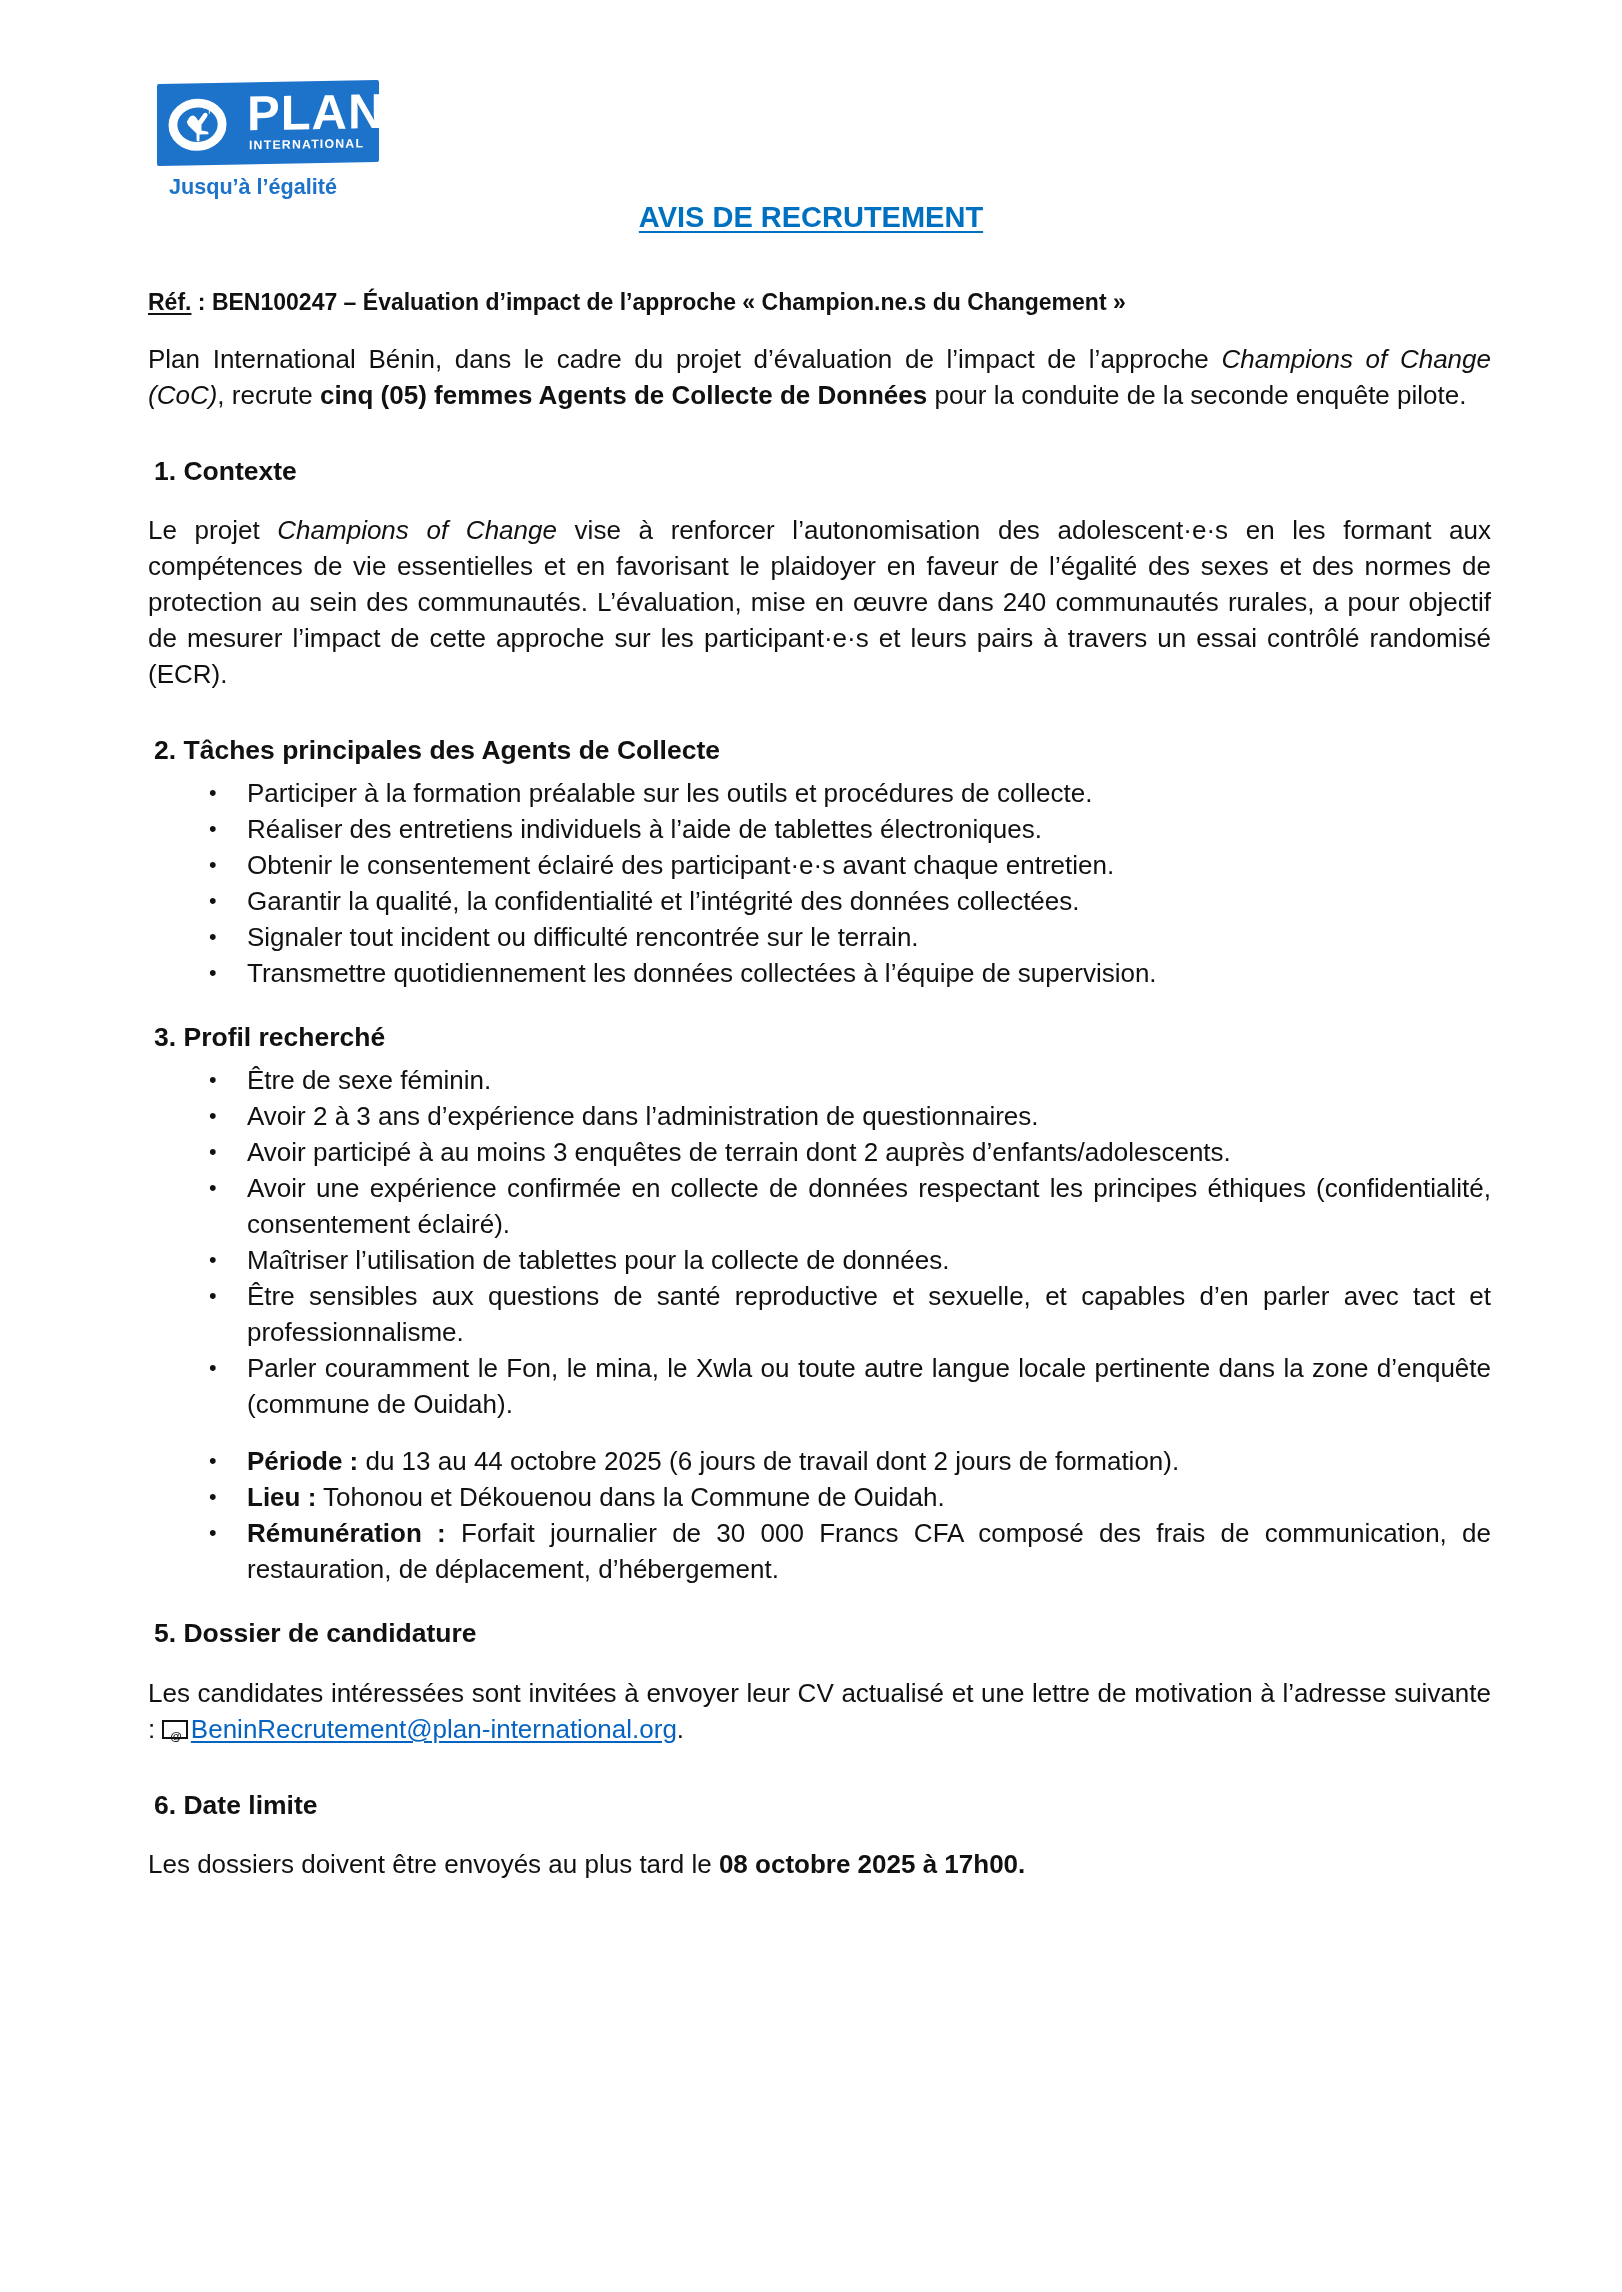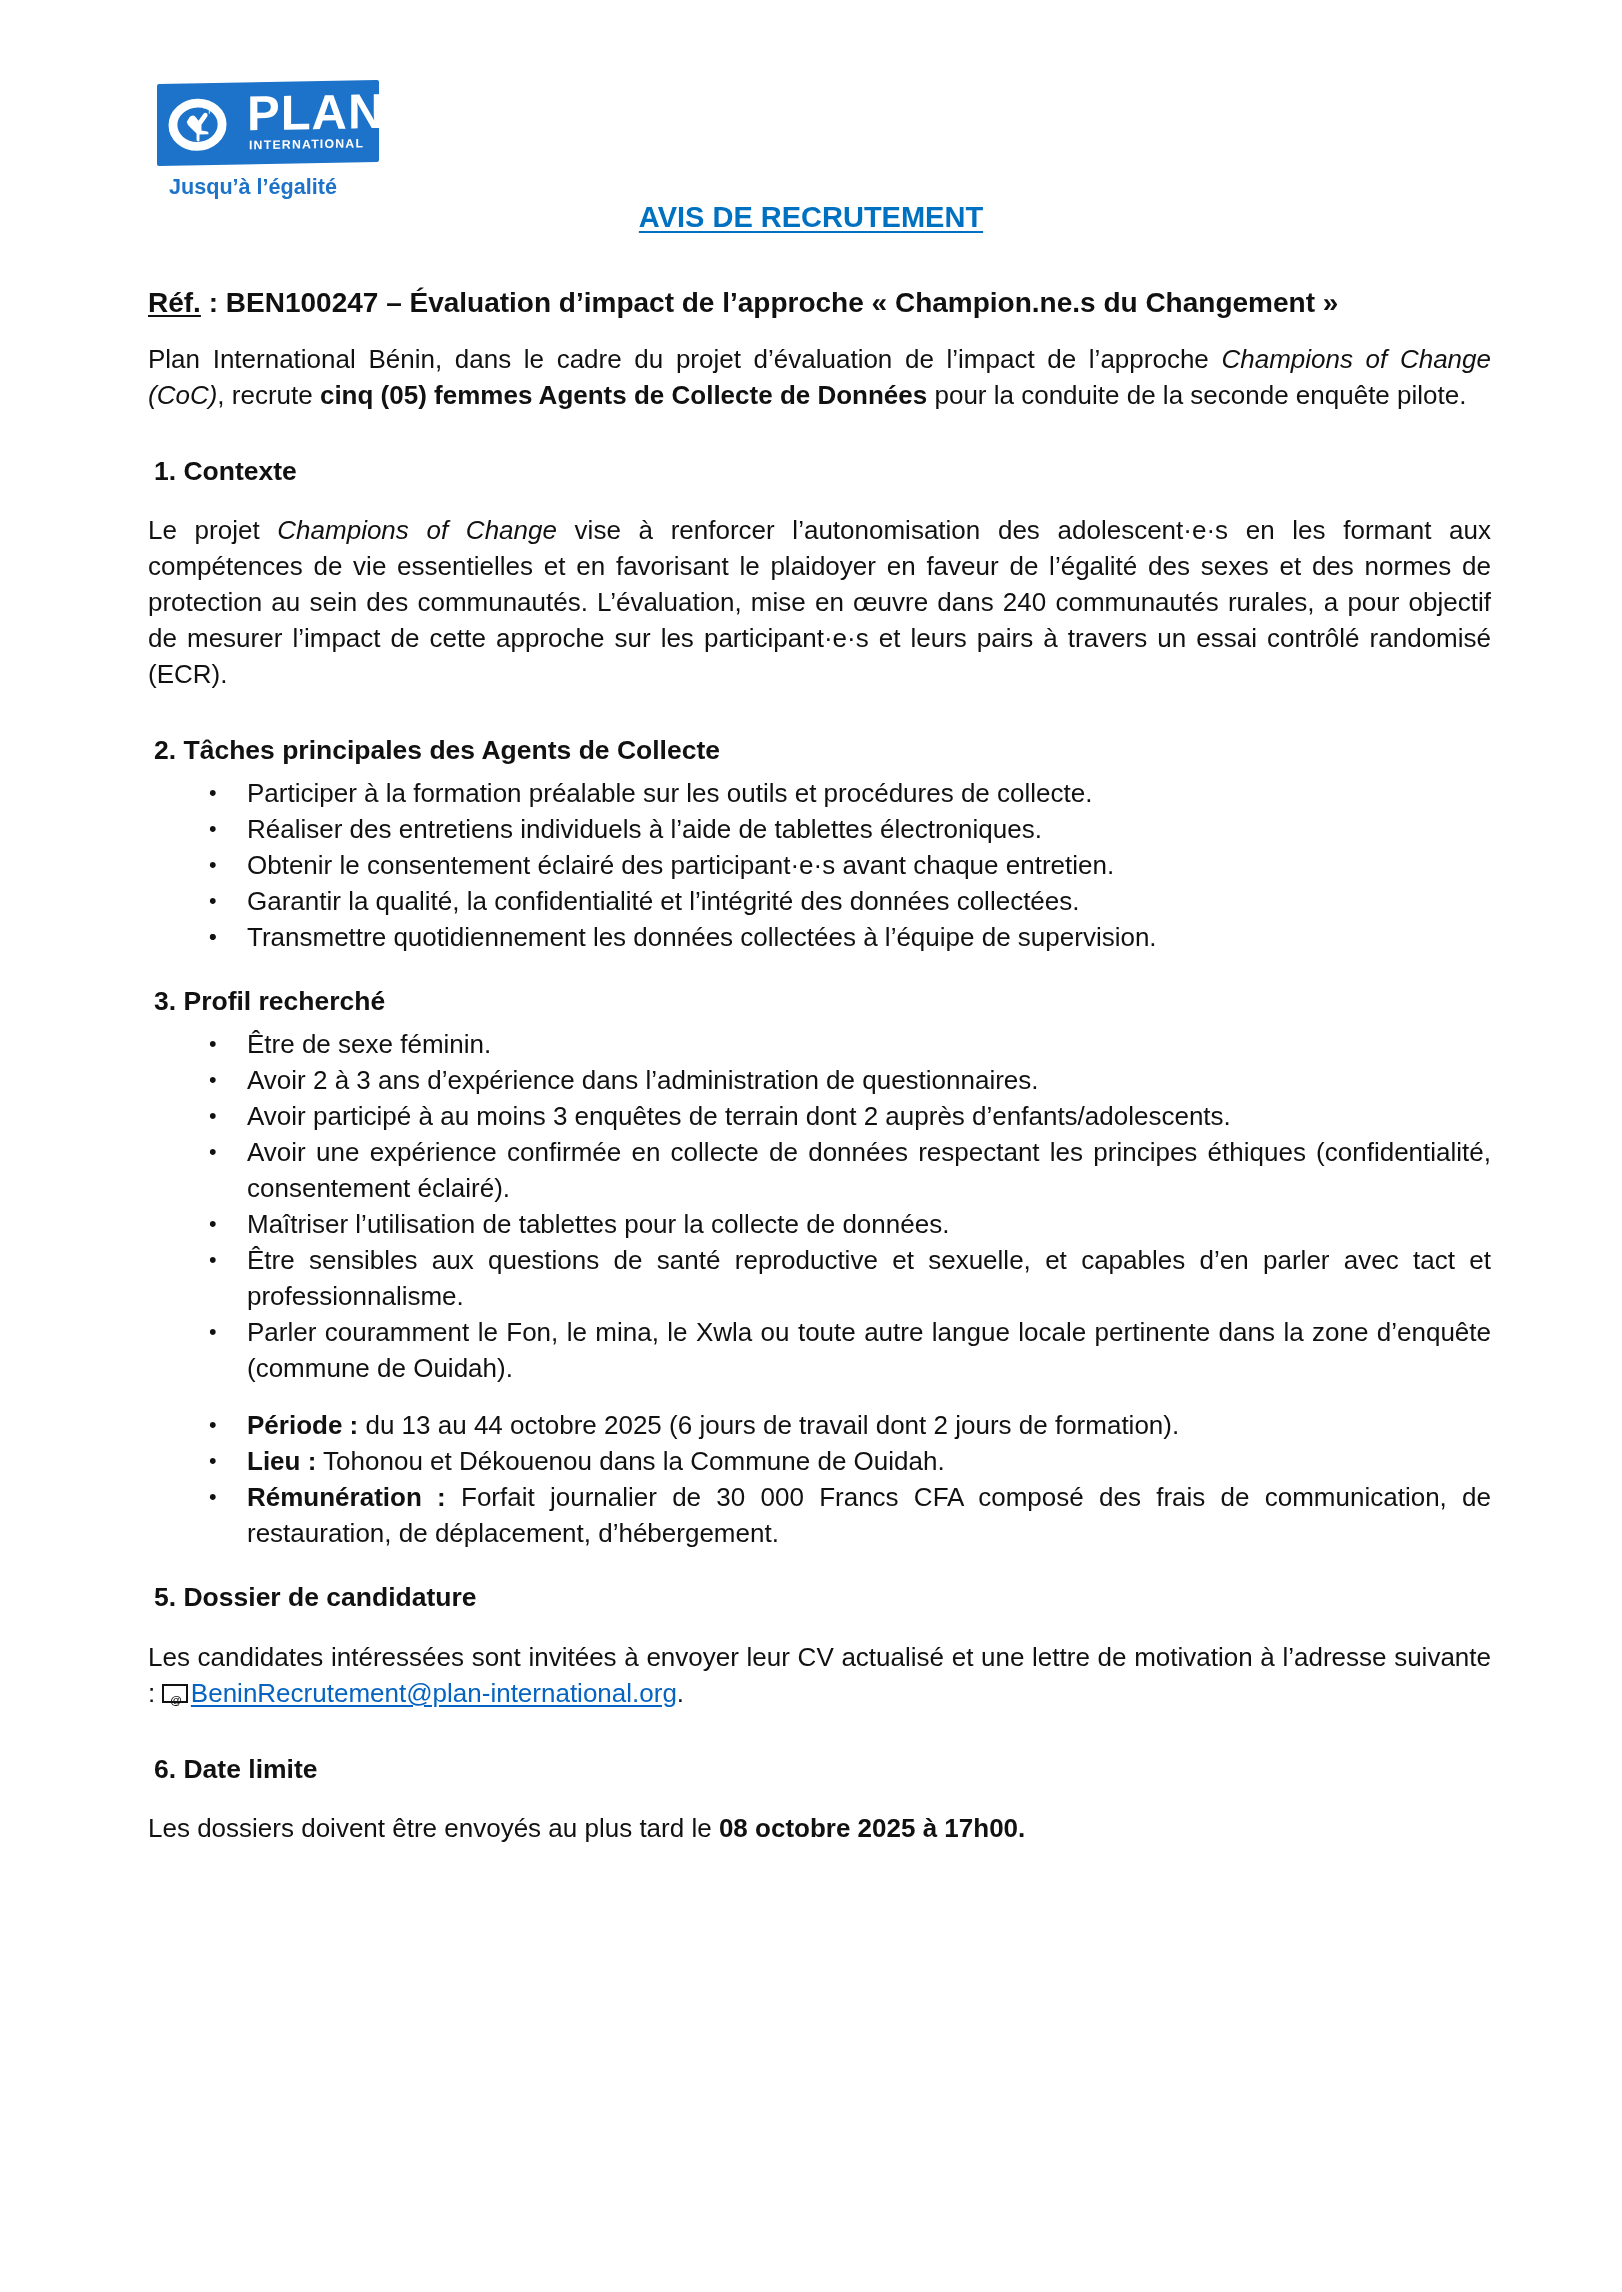--- a/index.html
+++ b/index.html
@@ -18,21 +18,21 @@
   .tagline { position: absolute; left: 169px; top: 174px; color: #1d72c9; font-weight: 700;
              font-size: 21.6px; line-height: 25.5px; }
 
   
   .title { position: absolute; left: 0; width: 1622px; top: 200px; text-align: center;
            color: #0070c0; font-weight: 700; font-size: 29px; line-height: 35px; }
   .title span { text-decoration: underline; text-underline-offset: 3.9px; text-decoration-thickness: 2px; }
 
   .content { position: absolute; left: 148px; top: 284px; width: 1343px;
              font-size: 26px; line-height: 36px; font-family: "Liberation Sans Narrow", "Liberation Sans", sans-serif; }
-  .ref { font-weight: 700; font-size: 28px; margin: 0 0 19.6px 0; line-height: 37px; }
+  .ref { font-weight: 700; font-size: 23px; margin: 0 0 19.6px 0; line-height: 37px; }
   .ref .u { text-decoration: underline; text-underline-offset: 2.9px; }
   p { margin: 0; text-align: justify; }
   .sec { font-weight: 700; margin: 6px; font-size: 26.5px; line-height: 37px; }
   .gap-lg { height: 34px; }
   .gap-md { height: 21.6px; }
   .gap-sm { height: 16.7px; }
   ul { list-style: none; margin: 0; padding: 0; }
   li { position: relative; padding-left: 99px; text-align: justify; }
   li .bullet { position: absolute; left: 61px; top: 0; font-size: 21.6px; }
   .b { font-weight: 700; }
@@ -82,21 +82,21 @@
       <span>Le projet </span><span class="i">Champions of Change</span><span> vise à renforcer l’autonomisation des adolescent·e·s en les formant aux compétences de vie essentielles et en favorisant le plaidoyer en faveur de l’égalité des sexes et des normes de protection au sein des communautés. L’évaluation, mise en œuvre dans 240 communautés rurales, a pour objectif de mesurer l’impact de cette approche sur les participant·e·s et leurs pairs à travers un essai contrôlé randomisé (ECR).</span>
     </p>
 
     <div class="gap-lg"></div>
     <div class="sec">2. Tâches principales des Agents de Collecte</div>
     <ul>
       <li><span class="bullet">•</span><span>Participer à la formation préalable sur les outils et procédures de collecte.</span></li>
       <li><span class="bullet">•</span><span>Réaliser des entretiens individuels à l’aide de tablettes électroniques.</span></li>
       <li><span class="bullet">•</span><span>Obtenir le consentement éclairé des participant·e·s avant chaque entretien.</span></li>
       <li><span class="bullet">•</span><span>Garantir la qualité, la confidentialité et l’intégrité des données collectées.</span></li>
-      <li><span class="bullet">•</span></li>
+      <li><span class="bullet">•</span><span>Signaler tout incident ou difficulté rencontrée sur le terrain.</span></li>
       <li><span class="bullet">•</span><span>Transmettre quotidiennement les données collectées à l’équipe de supervision.</span></li>
     </ul>
 
     <div class="gap-md"></div>
     <div class="sec">3. Profil recherché</div>
     <ul>
       <li><span class="bullet">•</span><span>Être de sexe féminin.</span></li>
       <li><span class="bullet">•</span><span>Avoir 2 à 3 ans d’expérience dans l’administration de questionnaires.</span></li>
       <li><span class="bullet">•</span><span>Avoir participé à au moins 3 enquêtes de terrain dont 2 auprès d’enfants/adolescents.</span></li>
       <li><span class="bullet">•</span><span>Avoir une expérience confirmée en collecte de données respectant les principes éthiques (confidentialité, consentement éclairé).</span></li>

